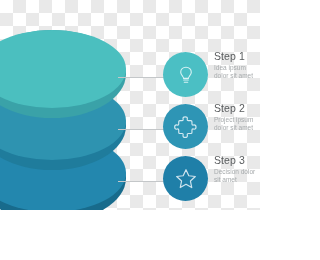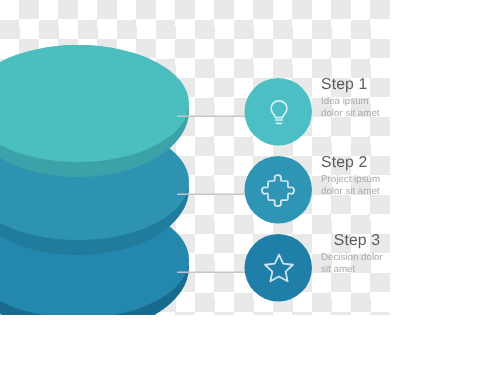--- a/index.html
+++ b/index.html
@@ -168,18 +168,18 @@
 
   <div class="step-row row3">
     <div class="badge" style="background: rgb(31, 127, 168);">
       <span>
         <svg width="26" height="26" viewBox="0 0 24 24" fill="none" stroke="#cfe4ee" stroke-width="1.1" stroke-linecap="round" stroke-linejoin="round">
           <path d="M12 3.4l2.6 5.6 6 .7-4.5 4.2 1.2 6-5.3-3-5.3 3 1.2-6L3.4 9.7l6-.7z"></path>
         </svg>
       </span>
     </div>
     <div class="step-text">
-      <div class="step-title" style="color: rgb(89, 92, 94); text-align: center;">Step 3</div>
+      <div class="step-title" style="color: rgb(89, 92, 94);">Step 3</div>
       <div class="step-desc" style="color: rgb(167, 171, 173);">Decision dolor sit amet</div>
     </div>
   </div>
 
 </div>
 
 </body></html>

